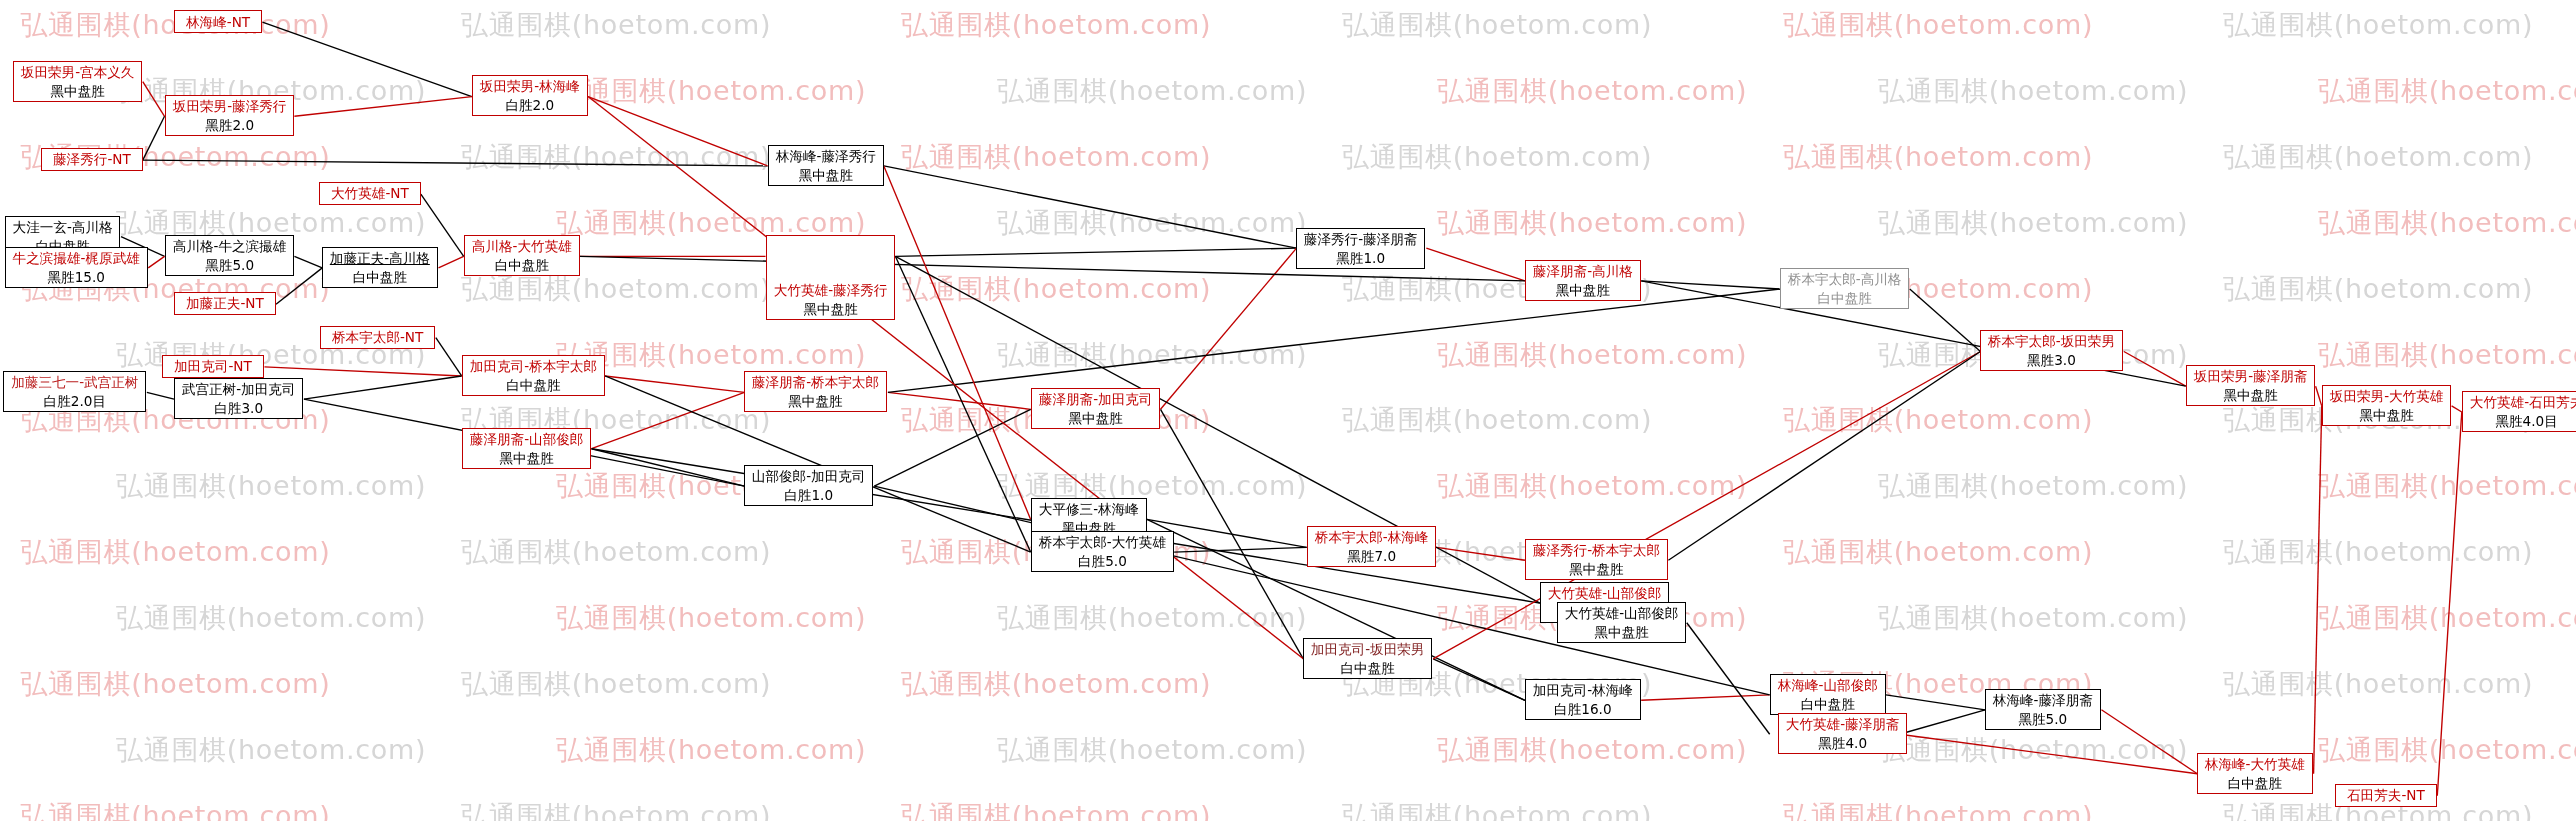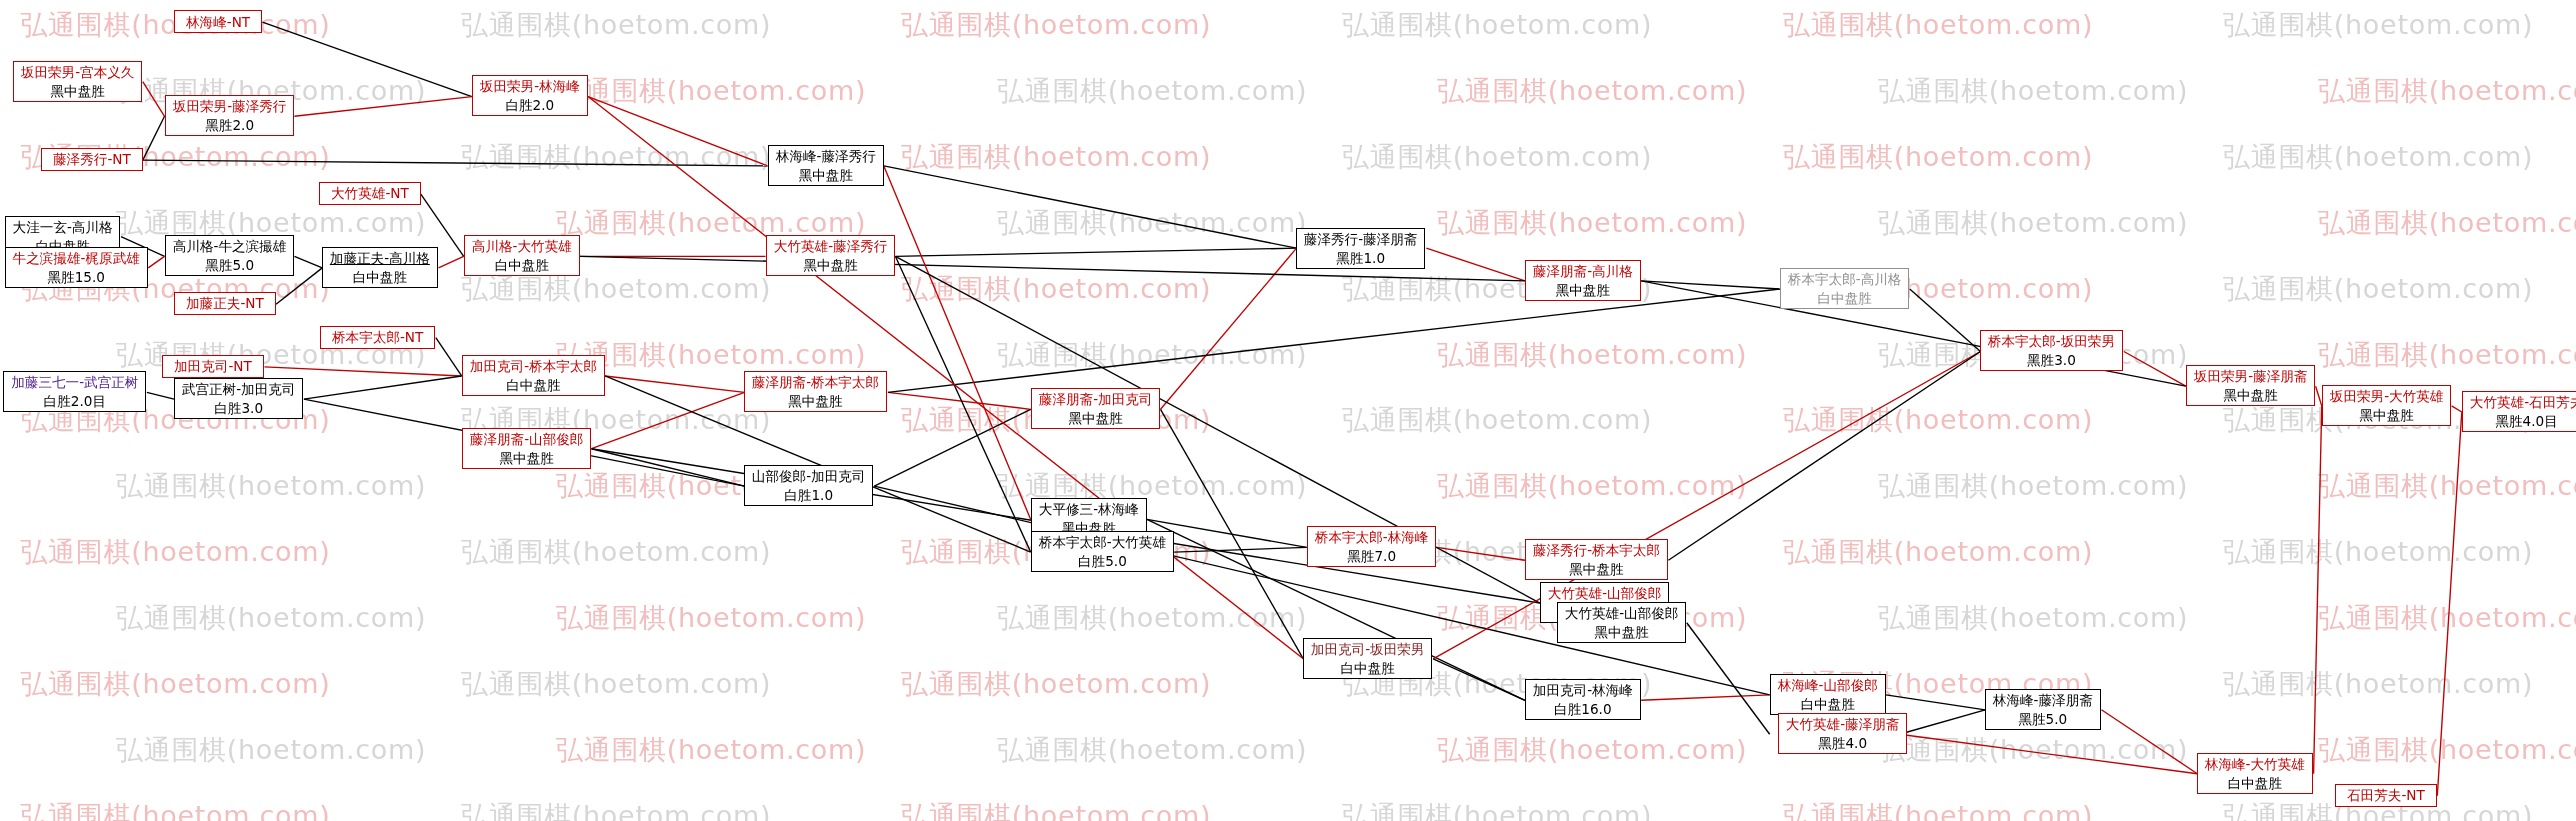--- a/index.html
+++ b/index.html
@@ -220,35 +220,35 @@
         <div style="color: rgb(0, 0, 0);">白中盘胜</div>
       </div>
       <div class="node" style="left: 464px; top: 235px; border-color: rgb(192, 0, 0);">
         <div style="color: rgb(192, 0, 0);">高川格-大竹英雄</div>
         <div style="color: rgb(0, 0, 0);">白中盘胜</div>
       </div>
       <div class="node nt" style="left: 174px; top: 292px; border-color: rgb(192, 0, 0);">
         <div style="color: rgb(192, 0, 0);">加藤正夫-NT</div>
       </div>
       <div class="node" style="left: 766px; top: 235px; border-color: rgb(192, 0, 0);">
-        <div style="color: rgb(192, 0, 0);">大竹英雄-藤泽秀行</div>
+        <div style="color: rgb(192, 0, 0); margin-top: 44px;">大竹英雄-藤泽秀行</div>
         <div style="color: rgb(0, 0, 0);">黑中盘胜</div>
       </div>
       <div class="node nt" style="left: 320px; top: 326px; border-color: rgb(192, 0, 0);">
         <div style="color: rgb(192, 0, 0);">桥本宇太郎-NT</div>
       </div>
       <div class="node nt" style="left: 162px; top: 355px; border-color: rgb(192, 0, 0);">
         <div style="color: rgb(192, 0, 0);">加田克司-NT</div>
       </div>
       <div class="node" style="left: 462px; top: 355px; border-color: rgb(192, 0, 0);">
         <div style="color: rgb(192, 0, 0);">加田克司-桥本宇太郎</div>
         <div style="color: rgb(0, 0, 0);">白中盘胜</div>
       </div>
       <div class="node" style="left: 3.4px; top: 371px; border-color: rgb(0, 0, 0);">
-        <div style="color: #4c1d95;">加藤三七一-武宫正树</div>
+        <div style="color: #b91c1c;">加藤三七一-武宫正树</div>
         <div style="color: rgb(0, 0, 0);">白胜2.0目</div>
       </div>
       <div class="node" style="left: 174px; top: 378px; border-color: rgb(0, 0, 0);">
         <div style="color: rgb(0, 0, 0);">武宫正树-加田克司</div>
         <div style="color: rgb(0, 0, 0);">白胜3.0</div>
       </div>
       <div class="node" style="left: 744px; top: 371px; border-color: rgb(192, 0, 0);">
         <div style="color: rgb(192, 0, 0);">藤泽朋斋-桥本宇太郎</div>
         <div style="color: rgb(0, 0, 0);">黑中盘胜</div>
       </div>

